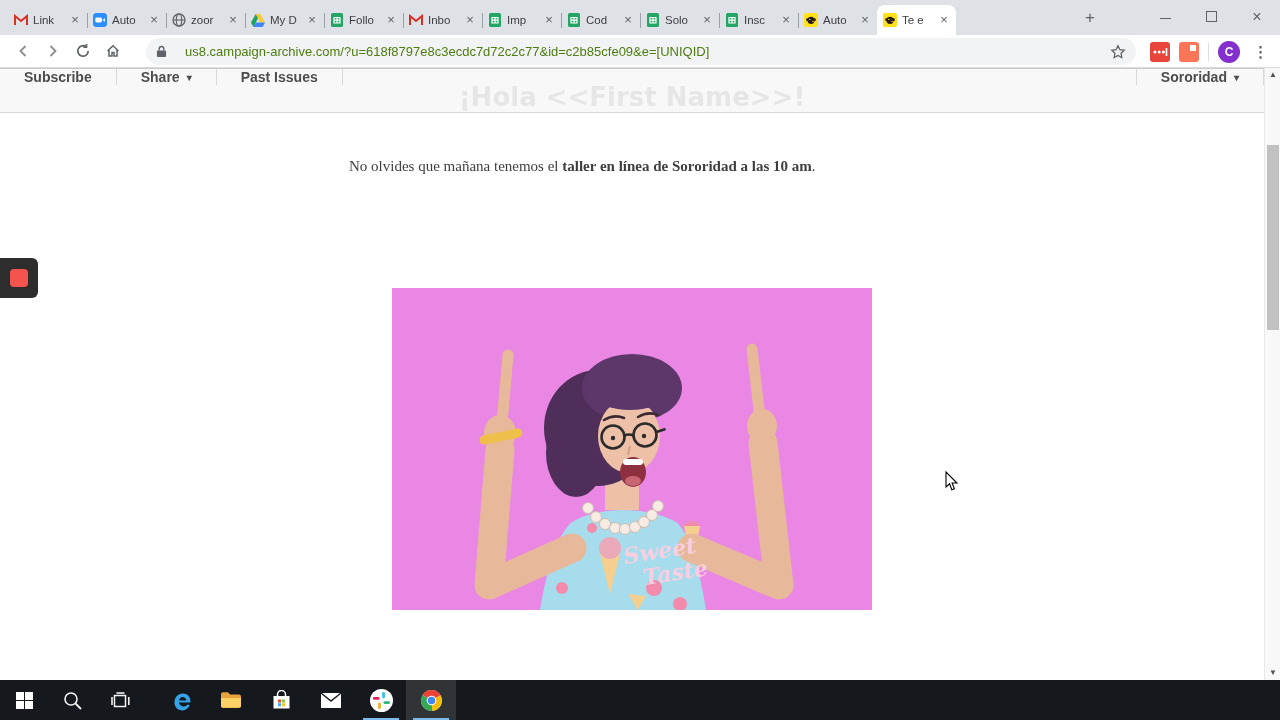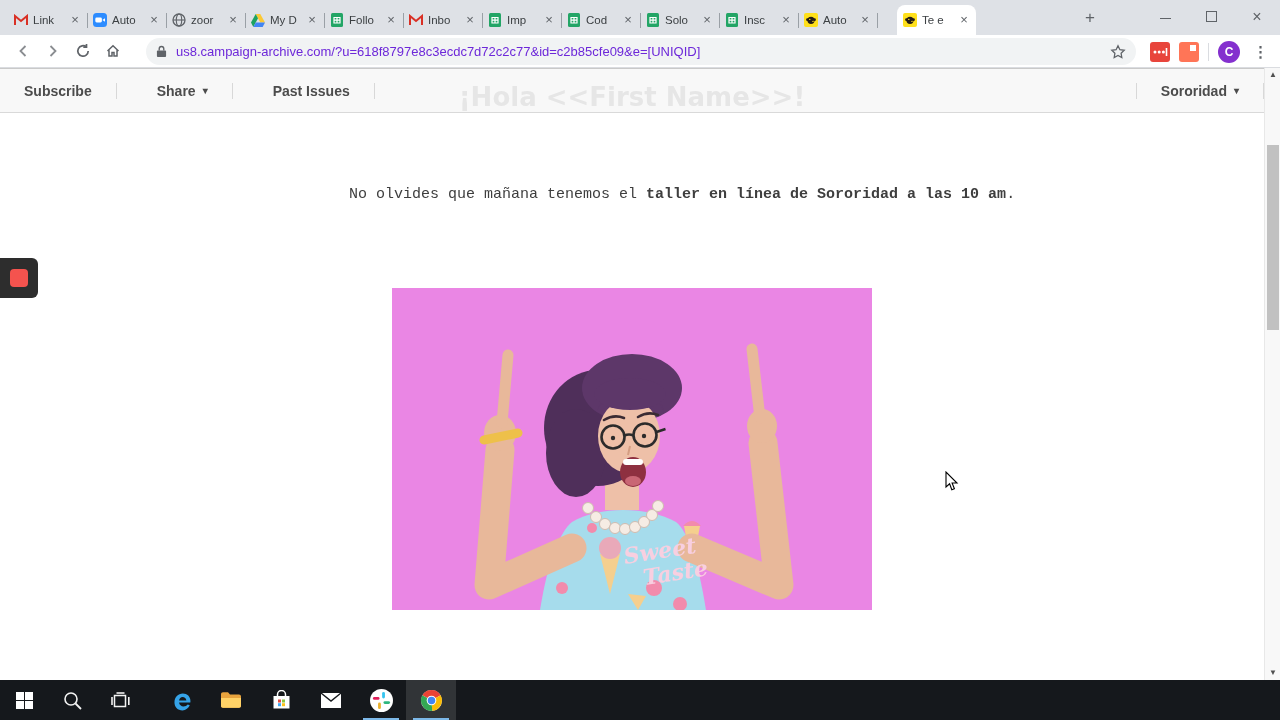--- a/index.html
+++ b/index.html
@@ -8,57 +8,57 @@
 
   
   .tabstrip{position:absolute;top:0;left:0;width:1280px;height:35px;background:#dee1e6;}
   .tabs{position:absolute;left:8px;bottom:0;display:flex;align-items:flex-end;}
   .tab{position:relative;width:79px;height:30px;display:flex;align-items:center;
        padding:0 5px;box-sizing:border-box;color:#45494d;font-size:11.5px;cursor:default;}
   .tab .fav{flex:0 0 15px;height:15px;display:flex;align-items:center;justify-content:center;margin-right:5px;}
   .tab .tab-title{flex:1;white-space:nowrap;overflow:hidden;color:#3c4043;}
   .tab .tab-close{flex:0 0 14px;text-align:center;color:#5f6368;font-size:13px;line-height:14px;border-radius:7px;}
   .tab:not(.active)::after{content:"";position:absolute;right:-1px;top:8px;height:15px;width:1px;background:#9aa0a6;}
-  .tab.active{background:#fff;border-radius:8px 8px 0 0;z-index:2;margin-left:20px;}
+  .tab.active{background:#fff;border-radius:8px 8px 0 0;z-index:2;}
   .tab.active::after{display:none;}
   .newtab{position:absolute;left:1078px;top:8px;width:24px;height:20px;text-align:center;
           font-size:17px;color:#5f6368;line-height:19px;}
   .wincontrols{position:absolute;right:0;top:0;height:35px;display:flex;}
   .winbtn{width:46px;height:33px;display:flex;align-items:center;justify-content:center;color:#5f6368;}
   .winbtn .min{display:block;width:11px;border-top:1.6px solid #5f6368;margin-top:4px;}
   .winbtn .max{display:block;width:9px;height:9px;border:1.4px solid #5f6368;}
   .winbtn.closew{font-size:16px;}
 
   
   .toolbar{position:absolute;top:35px;left:0;width:1280px;height:33px;background:#fff;
            border-bottom:1px solid #dadce0;box-sizing:border-box;display:flex;align-items:center;}
   .navbtn{width:30px;height:28px;display:flex;align-items:center;justify-content:center;}
   .omnibox{position:absolute;left:146px;top:3px;width:990px;height:27px;border-radius:14px;
            background:#f1f3f4;display:flex;align-items:center;padding:0 10px;box-sizing:border-box;}
-  .urltext{margin-left:9px;font-size:13px;color:#6d28d9;white-space:nowrap;overflow:hidden;flex:1;}
+  .urltext{margin-left:18px;font-size:13px;color:#4d7c0f;white-space:nowrap;overflow:hidden;flex:1;}
   .starbtn{margin-left:6px;display:flex;}
   .extarea{position:absolute;right:8px;top:0;height:33px;display:flex;align-items:center;gap:9px;}
   .extdiv{width:1px;height:18px;background:#dadce0;}
   .avatar{width:22px;height:22px;border-radius:50%;background:#8430ce;color:#fff;
           font-size:12px;font-weight:700;display:flex;align-items:center;justify-content:center;}
   .menudots{color:#5f6368;font-size:15px;font-weight:700;padding:0 4px;}
 
   
   .page{position:absolute;top:68px;left:0;width:1280px;height:612px;background:#fff;overflow:hidden;}
   .pg-title{position:absolute;top:14px;left:0;width:1264px;text-align:center;z-index:1;
             font-family:"DejaVu Sans",sans-serif;font-size:26px;font-weight:700;color:#8f8f8f;}
   .pg-header{position:absolute;top:0;left:0;width:1264px;height:45px;z-index:2;
              background:rgba(247,247,247,0.84);border-top:1px solid #c9c9c9;border-bottom:1px solid #d9d9d9;
-             box-sizing:border-box;display:flex;align-items:center;font-size:14px;font-weight:700;color:#4c4c4c;gap:16px;}
+             box-sizing:border-box;display:flex;align-items:flex-start;font-size:14px;font-weight:700;color:#4c4c4c;}
   .hbtn{display:flex;align-items:center;justify-content:center;padding:0 24px;border-right:1px solid #d8d8d8;}
   .hspacer{flex:1;}
   .hbtn.rleft{border-left:1px solid #d8d8d8;}
   .caret{font-size:10px;margin-left:7px;color:#4c4c4c;}
-  .para{position:absolute;left:349px;width:580px;font-family:Liberation Mono, monospace;
-        font-size:15px;color:#3e3e3e;white-space:nowrap;margin-top:28px;}
+  .para{position:absolute;left:349px;width:580px;font-family:Liberation Serif, serif;
+        font-size:15px;color:#3e3e3e;white-space:nowrap;}
   .para b{font-weight:700;}
   .para a{color:#3a8e93;text-decoration:underline;cursor:pointer;}
   .closing{position:absolute;left:349px;top:574px;font-family:"DejaVu Sans",sans-serif;
            font-size:15px;font-weight:700;color:#2f2f2f;white-space:nowrap;}
   .hero{position:absolute;left:392px;top:220px;width:480px;height:322px;}
 
   
   .sidewidget{position:absolute;left:0;top:190px;width:38px;height:40px;background:#2d2d2d;
               border-radius:0 6px 6px 0;display:flex;align-items:center;justify-content:center;}
   .sidewidget .sq{width:18px;height:18px;border-radius:4px;background:#f4534e;}

